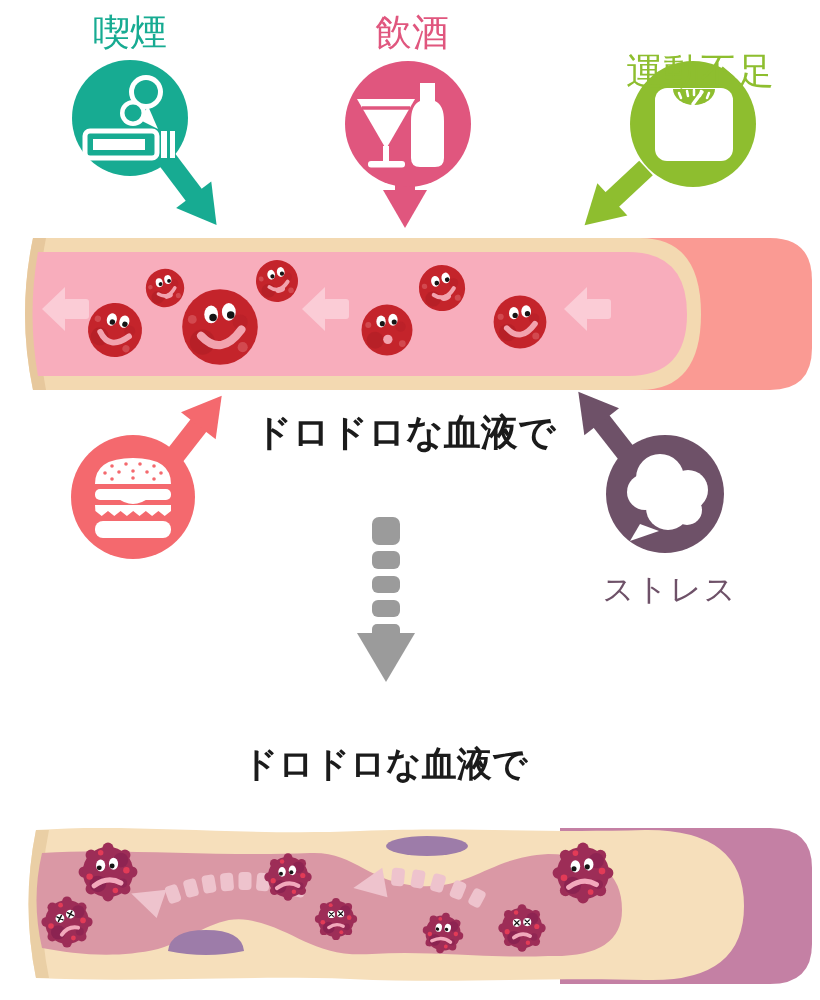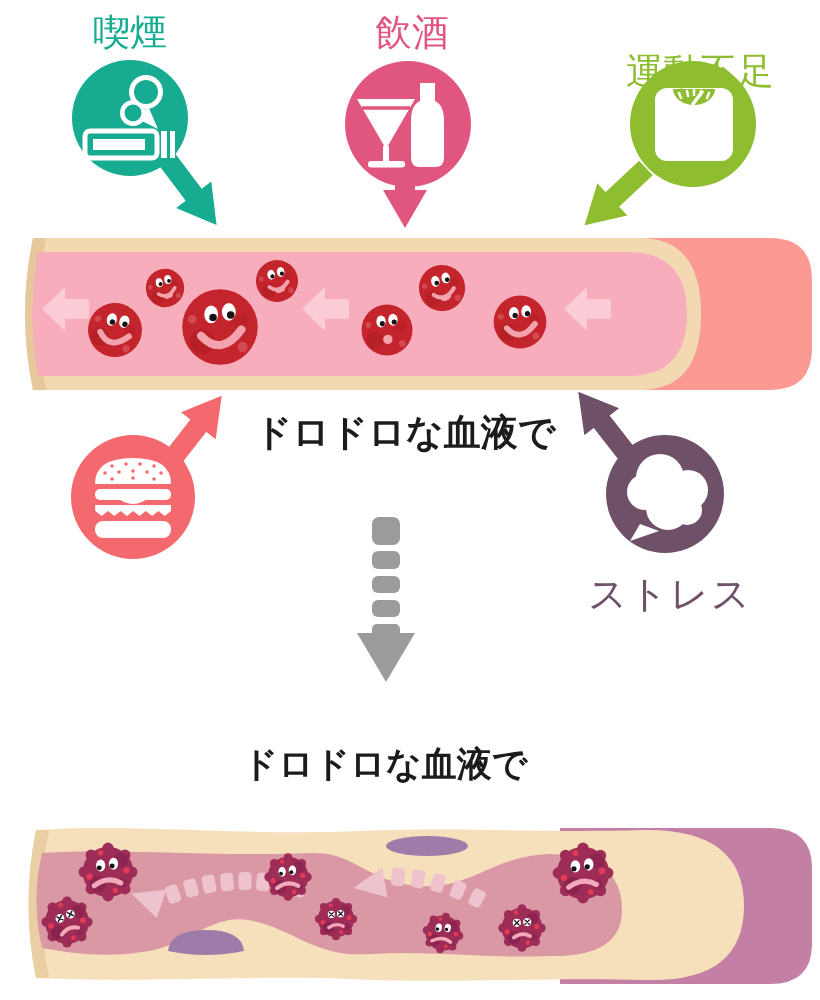--- a/index.html
+++ b/index.html
@@ -4,21 +4,21 @@
 <style>
   html,body{margin:0;padding:0;background:#fff;}
   .stage{position:relative;width:820px;height:1000px;background:#fff;overflow:hidden;
          font-family:"Liberation Sans","DejaVu Sans",sans-serif;}
   .stage svg{position:absolute;left:0;top:0;}
   .lbl{position:absolute;font-weight:normal;text-align:center;white-space:nowrap;}
   .lbl-smoking{color:var(--teal);font-size:37px;}
   .lbl-drinking{color:var(--pink);font-size:37px;}
   .lbl-inactivity{color:var(--green);font-size:37px;}
   .lbl-fat{color:var(--coral);font-size:33px;}
-  .lbl-stress{color:var(--purple);font-size:38px;letter-spacing:2px;}
+  .lbl-stress{color:var(--purple);font-size:31px;letter-spacing:2px;}
   .caption{position:absolute;text-align:center;font-weight:bold;color:var(--ink);}
   .caption-healthy{font-size:37px;line-height:45px;}
   .caption-sick{font-size:35px;line-height:47px;}
   
   .f-teal{fill:var(--teal)} .f-pink{fill:var(--pink)} .f-green{fill:var(--green)}
   .f-coral{fill:var(--coral)} .f-purple{fill:var(--purple)} .f-white{fill:#ffffff}
   .f-gray{fill:var(--grayArrow)}
   .f-salmon{fill:var(--vesselOuter)} .f-cream{fill:var(--vesselWall)} .f-cap{fill:var(--vesselCap)}
   .f-lumen{fill:var(--lumen)} .f-flow{fill:var(--flowArrow)}
   .f-red{fill:var(--cellRed)} .f-redD{fill:var(--cellRedDark)} .f-redL{fill:var(--cellRedLight)}

